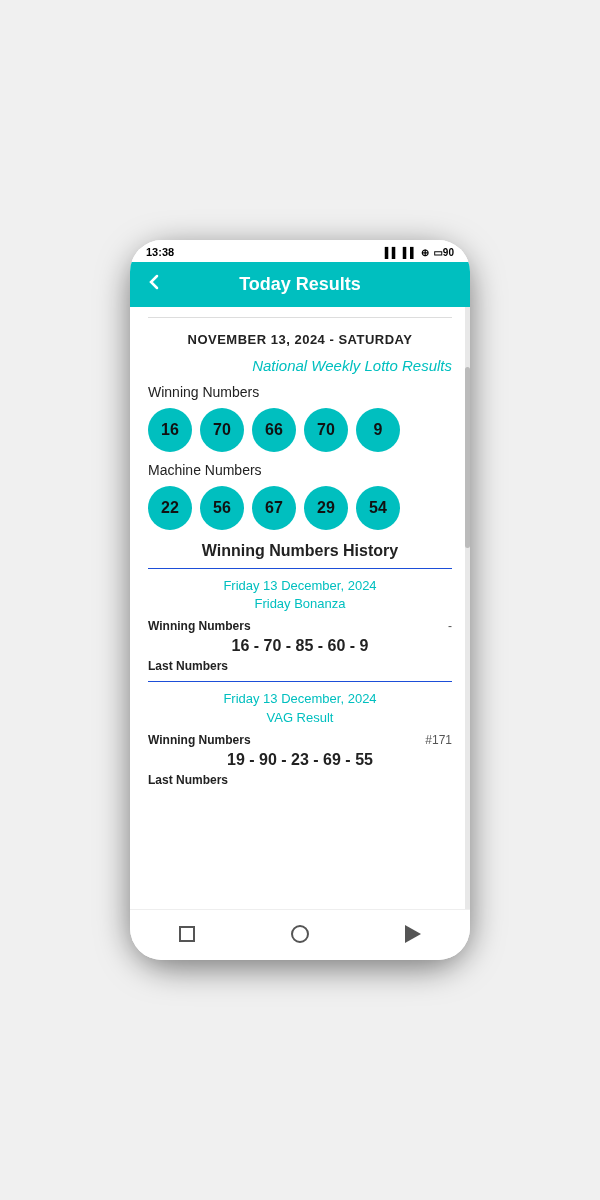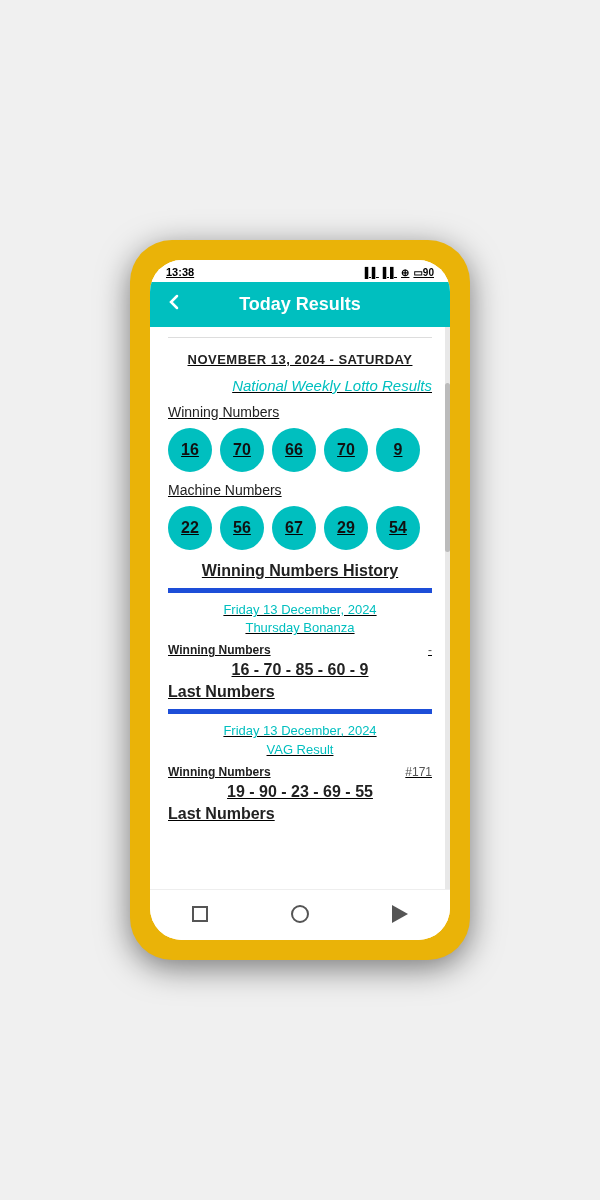--- a/index.html
+++ b/index.html
@@ -11,24 +11,23 @@
       min-height: 1200px;
       width: 600px;
       font-family: 'Georgia', serif;
     }
 
     .phone-outer {
       width: 340px;
       height: 720px;
       background: #eab308;
       border-radius: 42px;
-      padding: 20px;
+      padding: 0;
       box-shadow: 0 8px 32px rgba(0,0,0,0.5);
       position: relative;
-      text-decoration: underline;
     }
 
     .phone-inner {
       width: 100%;
       height: 100%;
       background: #fff;
       border-radius: 32px;
       overflow: hidden;
       display: flex;
       flex-direction: column;
@@ -139,21 +138,21 @@
     .history-title {
       text-align: center;
       font-size: 16px;
       font-weight: bold;
       font-family: sans-serif;
       color: #222;
       margin: 12px 0 8px;
     }
 
     .history-block {
-      border-top: 5px solid #1d4ed8;
+      border-top: 1px solid #1d4ed8;
       padding-top: 8px;
       margin-bottom: 8px;
     }
 
     .history-date {
       text-align: center;
       color: #00bfbf;
       font-size: 13px;
       font-family: sans-serif;
       line-height: 1.4;
@@ -183,21 +182,21 @@
     .winning-numbers-text {
       text-align: center;
       font-size: 16px;
       font-weight: bold;
       font-family: sans-serif;
       color: #222;
       margin: 4px 0;
     }
 
     .last-numbers-label {
-      font-size: 16px;
+      font-size: 12px;
       font-weight: bold;
       font-family: sans-serif;
       color: #222;
       margin-bottom: 2px;
     }
 
     .last-numbers-text {
       text-align: center;
       font-size: 15px;
       font-weight: bold;
@@ -316,21 +315,21 @@
         <div class="ball">67</div>
         <div class="ball">29</div>
         <div class="ball">54</div>
       </div>
 
       <div class="history-title">Winning Numbers History</div>
 
       <div class="history-block">
         <div class="history-date">
           <div>Friday 13 December, 2024</div>
-          <div>Thursday Bonanza</div>
+          <div>Friday Bonanza</div>
         </div>
         <div class="winning-row">
           <span class="winning-label">Winning Numbers</span>
           <span class="winning-badge">-</span>
         </div>
         <div class="winning-numbers-text">16 - 70 - 85 - 60 - 9</div>
         <div class="last-numbers-label">Last Numbers</div>
       </div>
 
       <div class="history-block">

